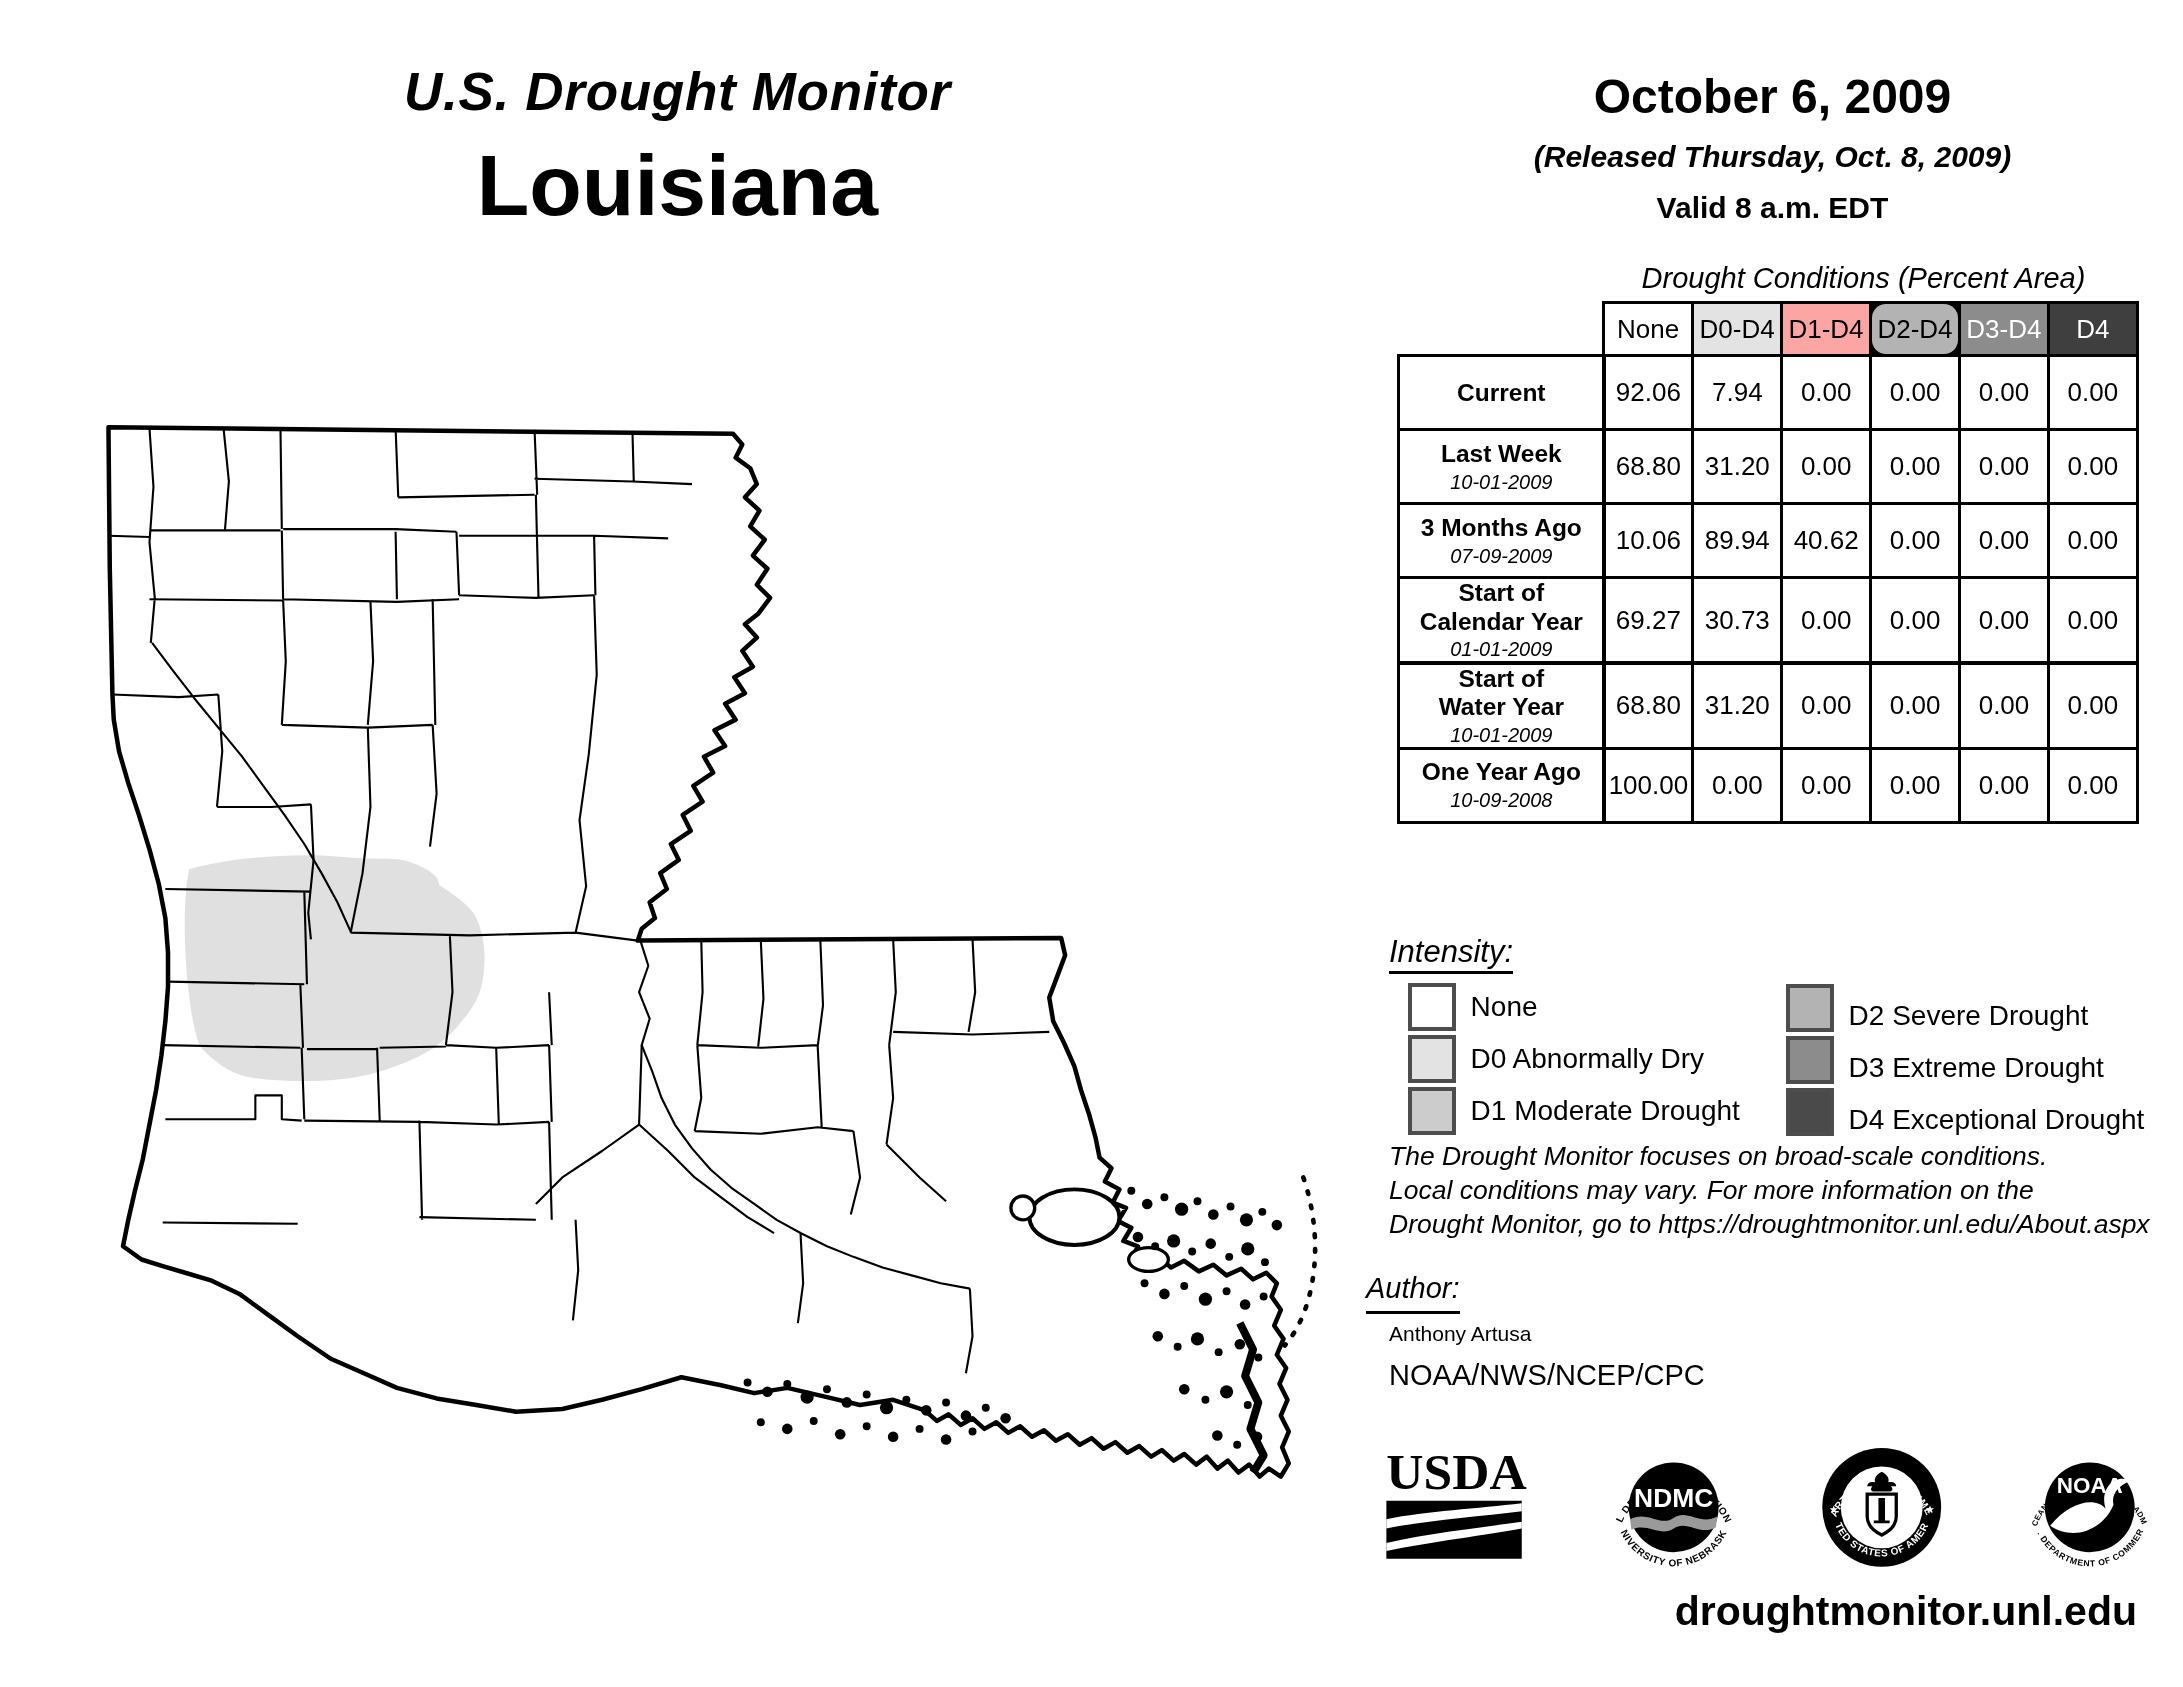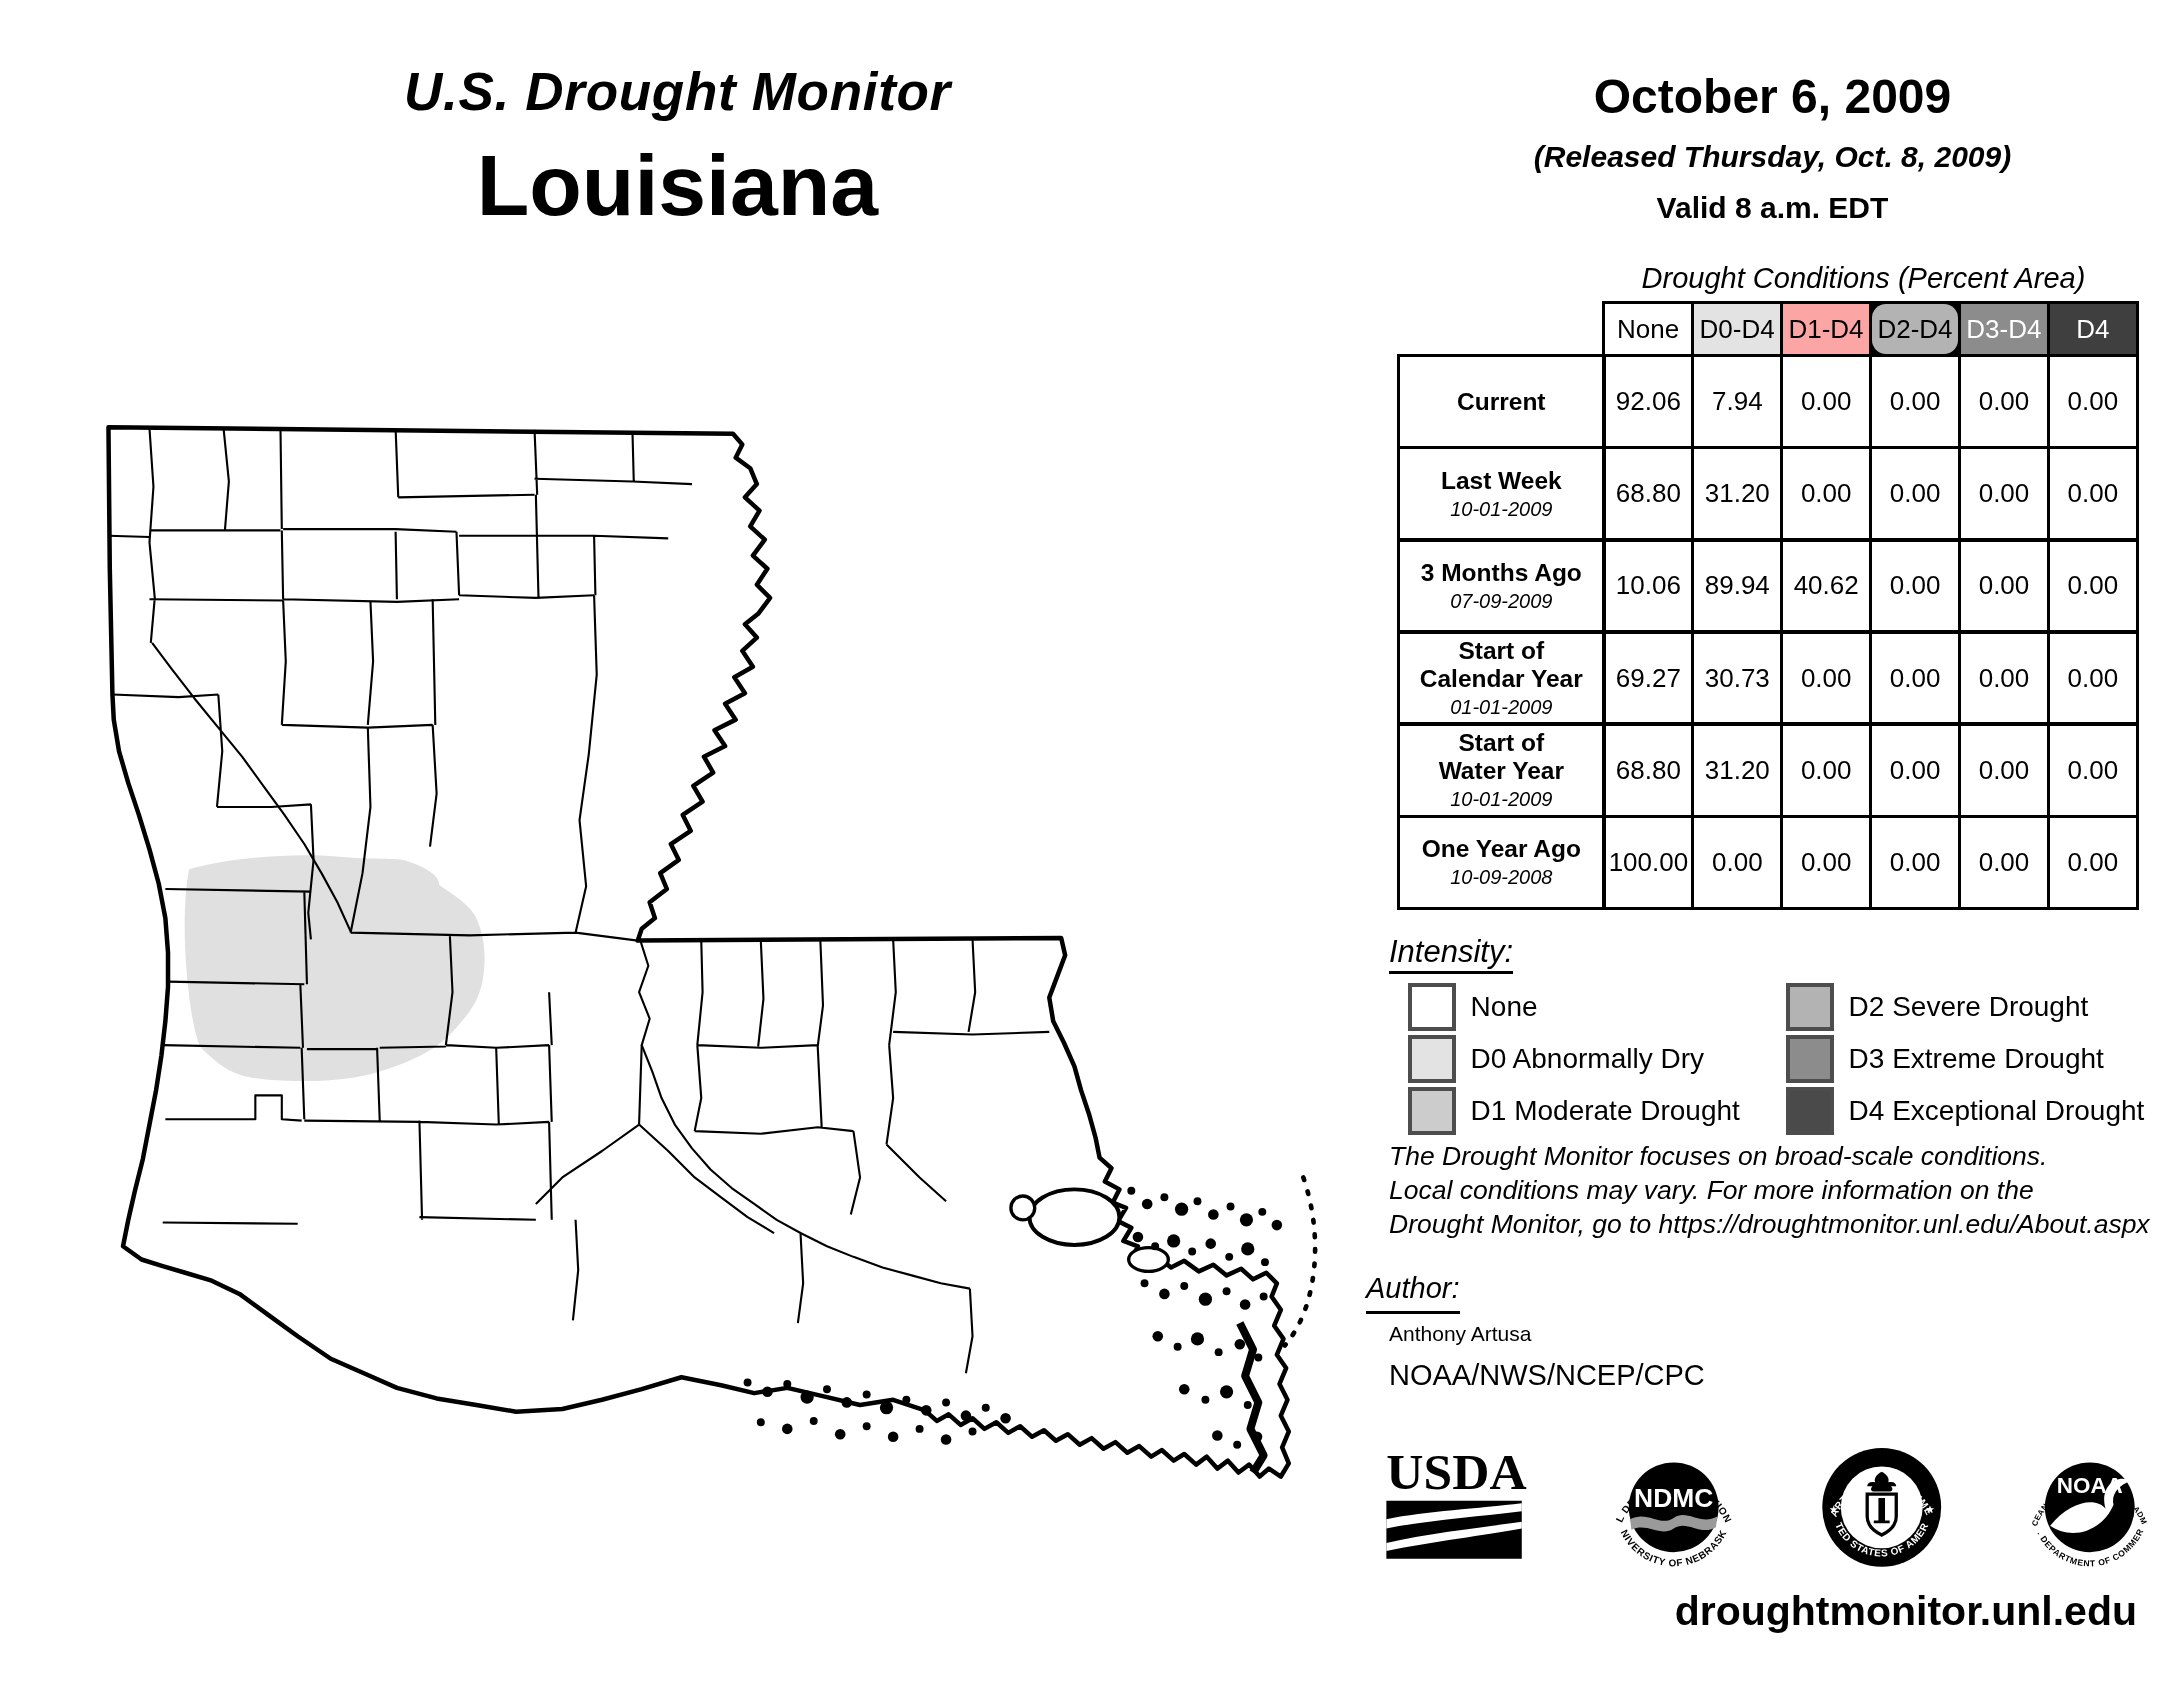--- a/index.html
+++ b/index.html
@@ -24,41 +24,41 @@
   .tbl-caption{left:1588px;top:262px;width:551px;text-align:center;
     font-size:29px;font-style:italic;}
   .tbl-header{
     left:1602px;top:301px;width:537px;height:56px;
     background:#000;display:grid;grid-template-columns:repeat(6,1fr);
     gap:3.3px;padding:3.3px;box-sizing:border-box;
   }
   .tbl-header .hcell{display:flex;align-items:center;justify-content:center;
     font-size:26px;}
   .tbl-body{
-    left:1397px;top:354px;width:742px;height:556px;
+    left:1397px;top:354px;width:742px;height:470px;
     background:#000;display:grid;
     grid-template-columns:202px repeat(6,1fr);
     grid-template-rows:repeat(6,1fr);
     gap:3.3px;padding:3.3px;box-sizing:border-box;
   }
   .tbl-body .cell{background:#fff;display:flex;align-items:center;justify-content:center;
     font-size:26px;}
   .tbl-body .rowlabel{flex-direction:column;}
   .tbl-body .rowlabel .lbl{font-weight:bold;font-size:24.5px;text-align:center;
     white-space:pre-line;line-height:1.15;}
   .tbl-body .rowlabel .dt{font-style:italic;font-size:20px;margin-top:2.6px;}
   
   .legend-heading{left:1389px;top:934px;font-size:31px;font-style:italic;
     border-bottom:3.3px solid #000;padding-bottom:1.3px;}
   .legend-item{display:flex;align-items:center;height:50px;}
   .legend-item .swatch{width:48px;height:48px;border:4px solid #4d4d4d;
     box-sizing:border-box;margin-right:14.6px;flex:none;}
   .legend-item .ltext{font-size:28px;}
   .lg-c1{left:1408px;width:370px;}
-  .lg-c2{left:1786px;width:370px;}
+  .lg-c2{left:1786px;width:370px;align-items:flex-end;}
   .lg-r1{top:982px;} .lg-r2{top:1034px;} .lg-r3{top:1086px;}
   
   .disclaimer{left:1389px;top:1139px;width:767px;
     font-size:26.5px;font-style:italic;line-height:34px;}
   .author-heading{left:1322px;top:1272px;font-size:29px;font-style:italic;
     border-bottom:3.3px solid #000;padding-bottom:6px;margin-left:44px;}
   .author-name{left:1389px;top:1322px;font-size:21px;}
   .author-org{left:1389px;top:1359px;font-size:29px;}
   
   .logo-row{left:1379px;top:1436px;width:804px;height:142px;}

